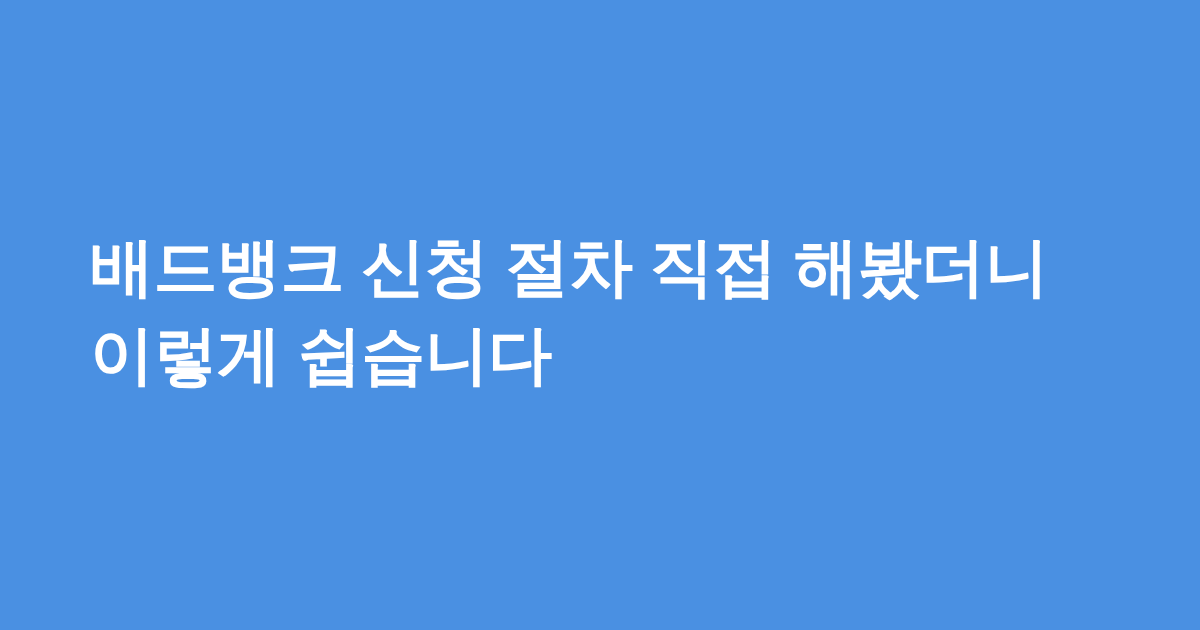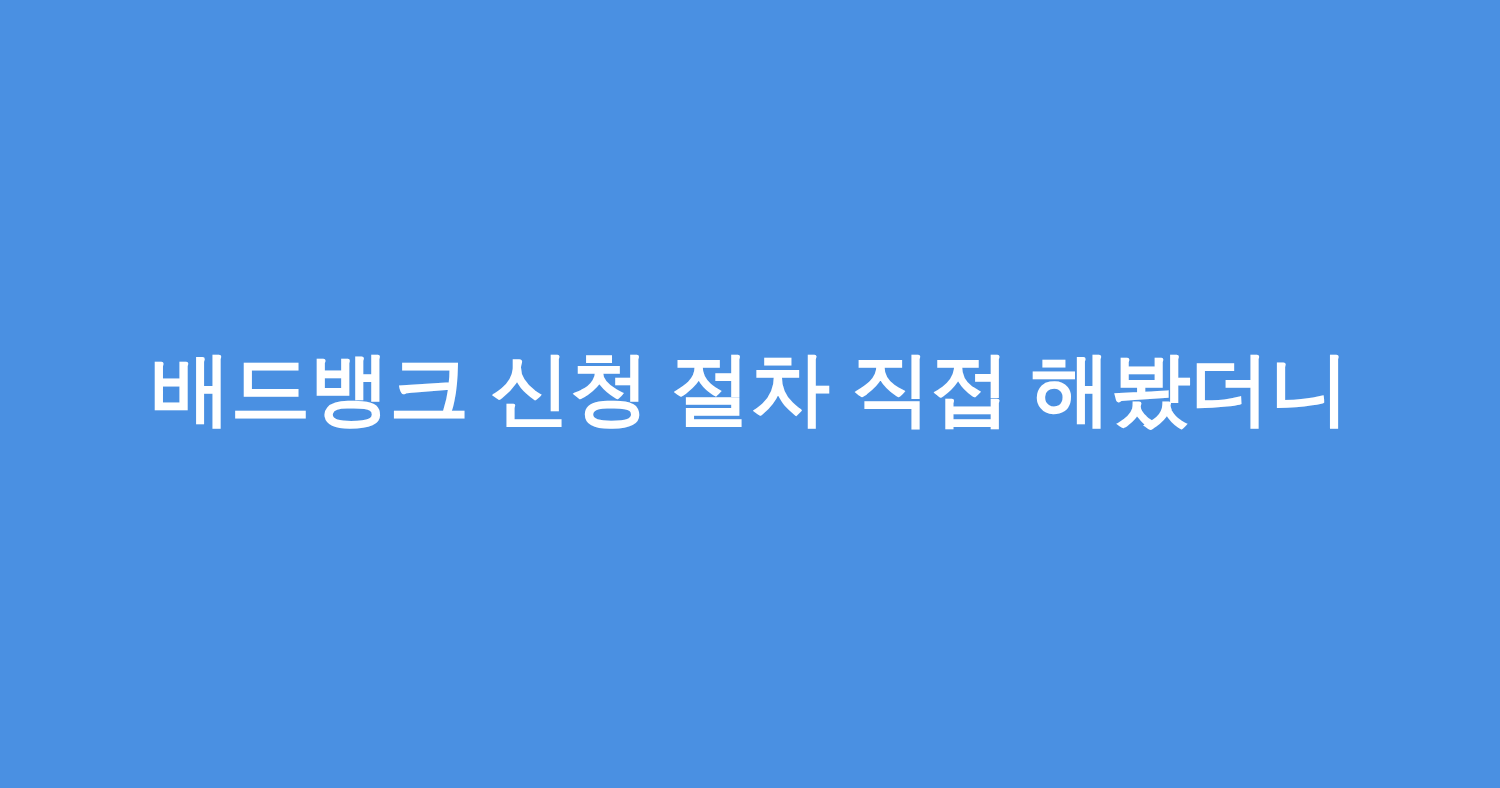--- a/index.html
+++ b/index.html
@@ -21,21 +21,20 @@
     width: 1200px;
     height: 630px;
     background-color: #4a90e2;
     display: flex;
     align-items: center;
     justify-content: center;
   }
 
   .headline-block {
     width: 1060px;
-    text-align: center;
     padding: 0 20px;
     box-sizing: border-box;
     
     transform: translateY(-4px);
   }
 
   .headline-line {
     display: block;
     color: #ffffff;
     font-family: "Liberation Sans", "DejaVu Sans", sans-serif;
@@ -49,15 +48,16 @@
 </style>
 </head>
 <body>
 
 <div class="thumbnail-card">
 
   <div class="headline-block">
 
     <span class="headline-line">배드뱅크 신청 절차 직접 해봤더니</span>
 
+    <span class="headline-line">이렇게 쉽습니다</span>
 
   </div>
 </div>
 
 </body></html>

